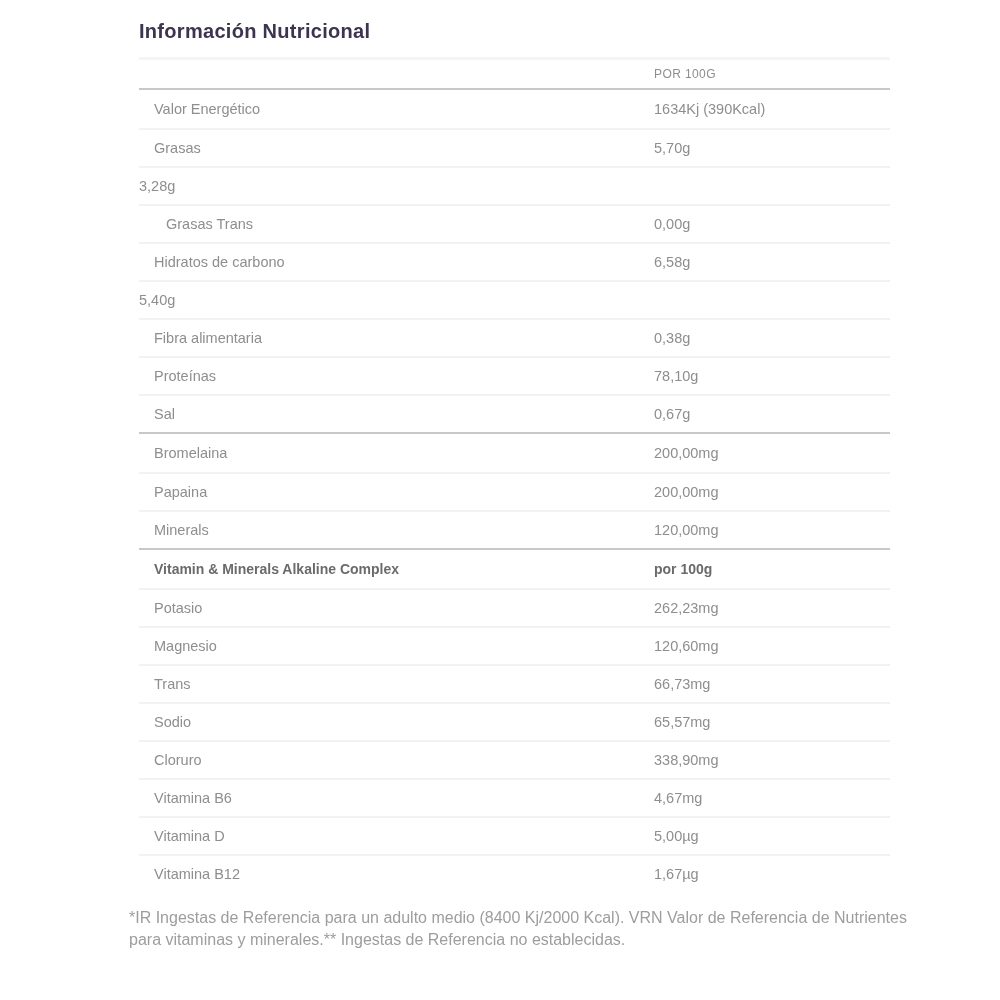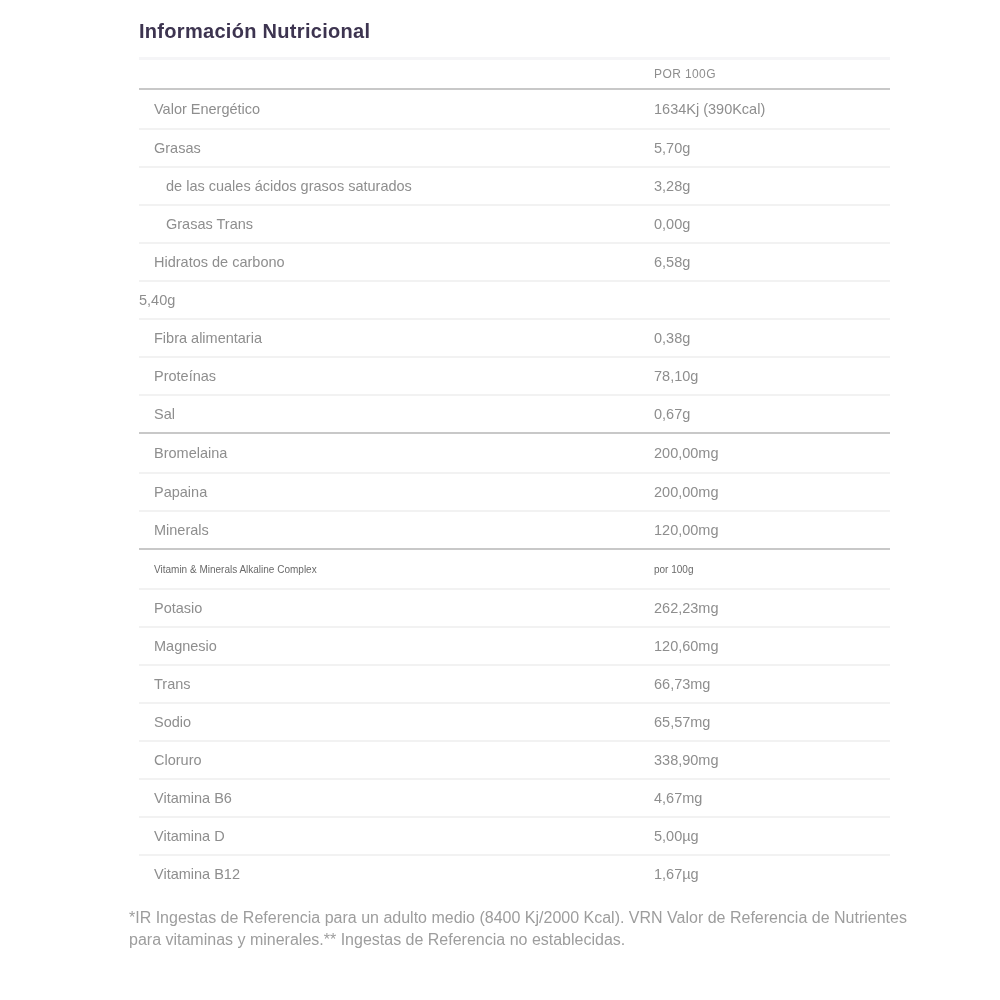--- a/index.html
+++ b/index.html
@@ -61,22 +61,22 @@
     font-size:14.5px;
     color:var(--row_text);
   }
   .row + .row{
     border-top:2px solid var(--line_light);
   }
   .row .label{padding-left:15px;}
   .row.indent .label{padding-left:27px;}
   .row.head{
     color:var(--section_text);
-    font-weight:normal;
-    font-size:10px;
+    font-weight:bold;
+    font-size:14px;
   }
   .footnote{
     margin-top:15px;
     margin-left:-10px;
     width:785px;
     font-size:16px;
     line-height:22px;
     color:var(--footnote_text);
   }
 </style>
@@ -97,21 +97,20 @@
         <div class="section">
           <div class="row">
             <span class="label">Valor Energético</span>
             <span class="value">1634Kj (390Kcal)</span>
           </div>
           <div class="row">
             <span class="label">Grasas</span>
             <span class="value">5,70g</span>
           </div>
           <div class="row indent">
-            <span class="label">de las cuales ácidos grasos saturados</span>
             <span class="value">3,28g</span>
           </div>
           <div class="row indent">
             <span class="label">Grasas Trans</span>
             <span class="value">0,00g</span>
           </div>
           <div class="row">
             <span class="label">Hidratos de carbono</span>
             <span class="value">6,58g</span>
           </div>

